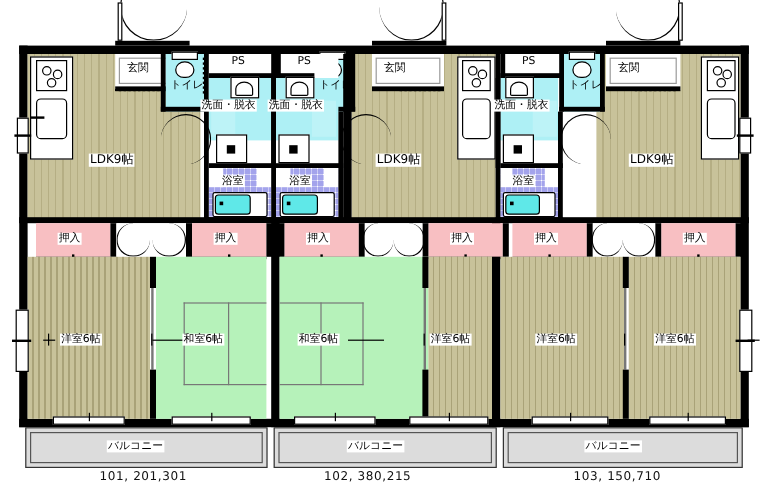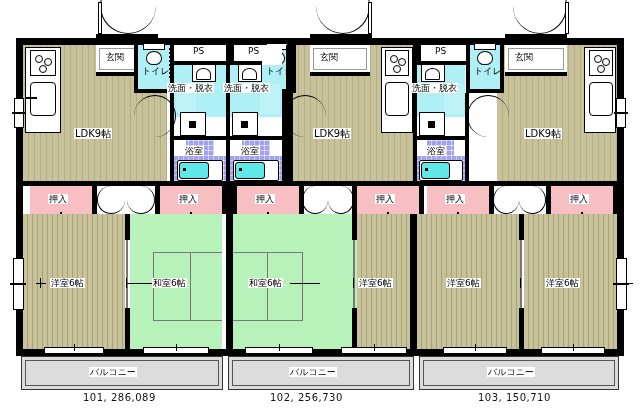--- a/index.html
+++ b/index.html
@@ -388,17 +388,17 @@
   <span class="lbl lbl-sm" style="left:152px;top:278px;">和室6帖</span>
   <span class="lbl lbl-sm" style="left:248px;top:278px;">和室6帖</span>
   <span class="lbl lbl-sm" style="left:358px;top:278px;">洋室6帖</span>
   <span class="lbl lbl-sm" style="left:446px;top:278px;">洋室6帖</span>
   <span class="lbl lbl-sm" style="left:545px;top:278px;">洋室6帖</span>
 
   <span class="lbl lbl-sm" style="left:89px;top:367px;">バルコニー</span>
   <span class="lbl lbl-sm" style="left:289px;top:367px;">バルコニー</span>
   <span class="lbl lbl-sm" style="left:487px;top:367px;">バルコニー</span>
 
-  <span class="unitlbl" style="left:83px;top:392px;">101, 286,089</span>
-  <span class="unitlbl" style="left:270px;top:392px;">102, 256,730</span>
+  <span class="unitlbl" style="left:83px;top:392px;">101, 201,301</span>
+  <span class="unitlbl" style="left:270px;top:392px;">102, 380,215</span>
   <span class="unitlbl" style="left:478px;top:392px;">103, 150,710</span>
 
 </div>
 
 </body></html>

